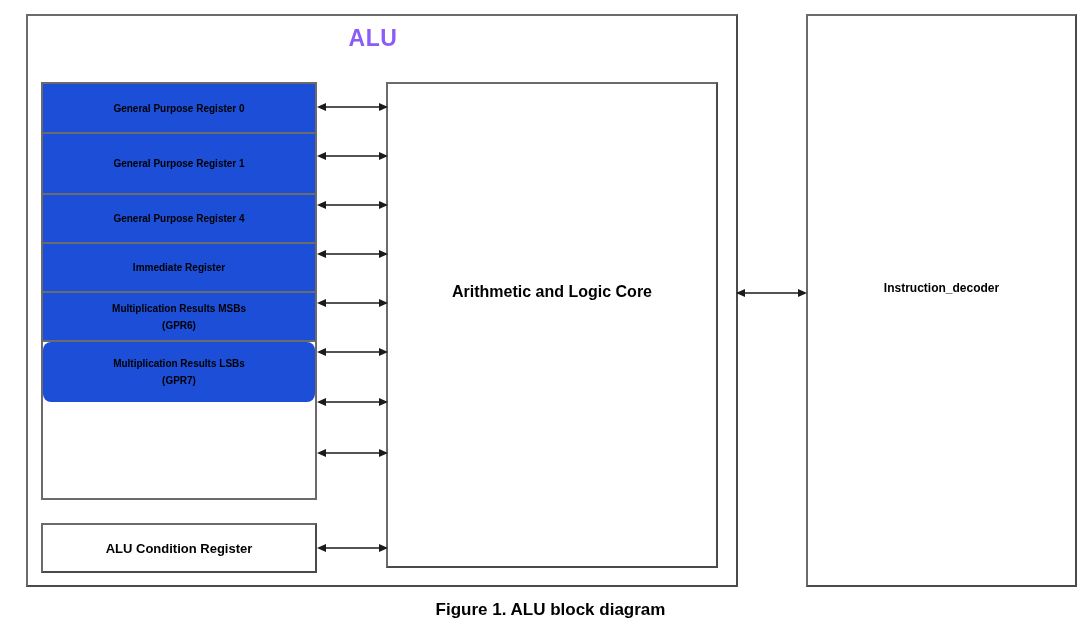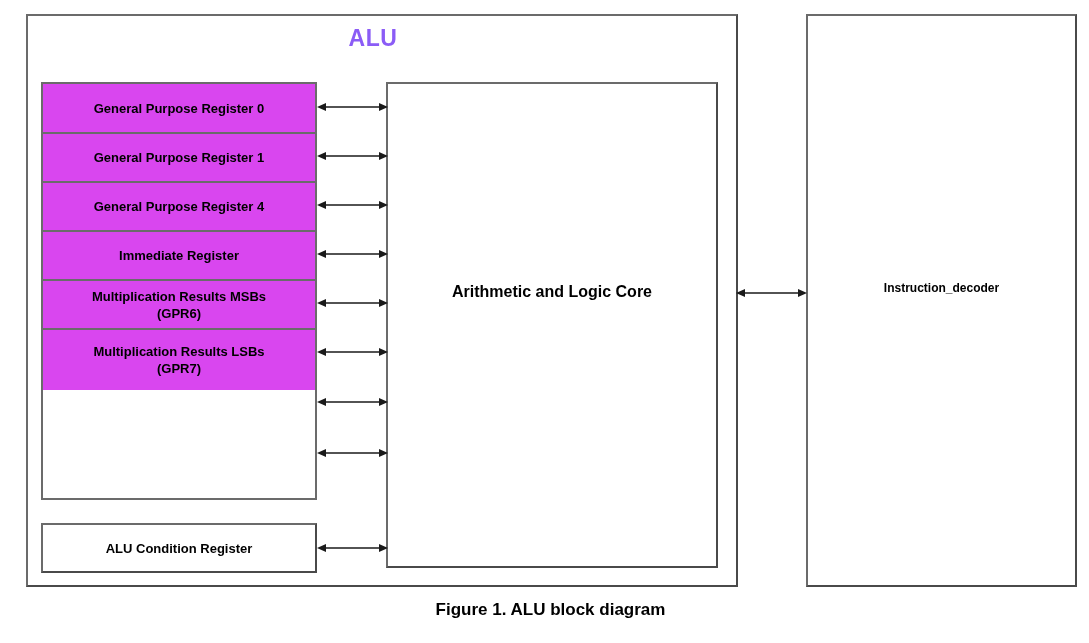--- a/index.html
+++ b/index.html
@@ -62,29 +62,29 @@
     border: 2px solid #6b6b6b;
     display: flex;
     flex-direction: column;
   }
   .reg-row {
     box-sizing: border-box;
     display: flex;
     align-items: center;
     justify-content: center;
     text-align: center;
-    font-size: 13px;
+    font-size: 10px;
     font-weight: bold;
     color: #000000;
     line-height: 17px;
     border-bottom: 2px solid #6b6b6b;
     padding: 0 6px;
-    background: #d946ef;
-  }
-  .reg-row:last-child { border-bottom: none; }
+    background: #1d4ed8;
+  }
+  .reg-row:last-child { border-bottom: none; border-radius: 8px; }
 
   
   #alu-condition-register {
     left: 41px;
     top: 523px;
     width: 276px;
     height: 50px;
     display: flex;
     align-items: center;
     justify-content: center;
@@ -159,21 +159,21 @@
 <div id="canvas">
 
   <div class="box" id="alu-frame"></div>
 
   <div id="alu-title">ALU</div>
 
   <div class="box" id="register-stack">
     <div class="reg-row" style="height:50px">
       <span>General Purpose Register 0</span>
     </div>
-    <div class="reg-row" style="height:49px">
+    <div class="reg-row" style="height:61px">
       <span>General Purpose Register 1</span>
     </div>
     <div class="reg-row" style="height:49px">
       <span>General Purpose Register 4</span>
     </div>
     <div class="reg-row" style="height:49px">
       <span>Immediate Register</span>
     </div>
     <div class="reg-row" style="height:49px">
       <span>

